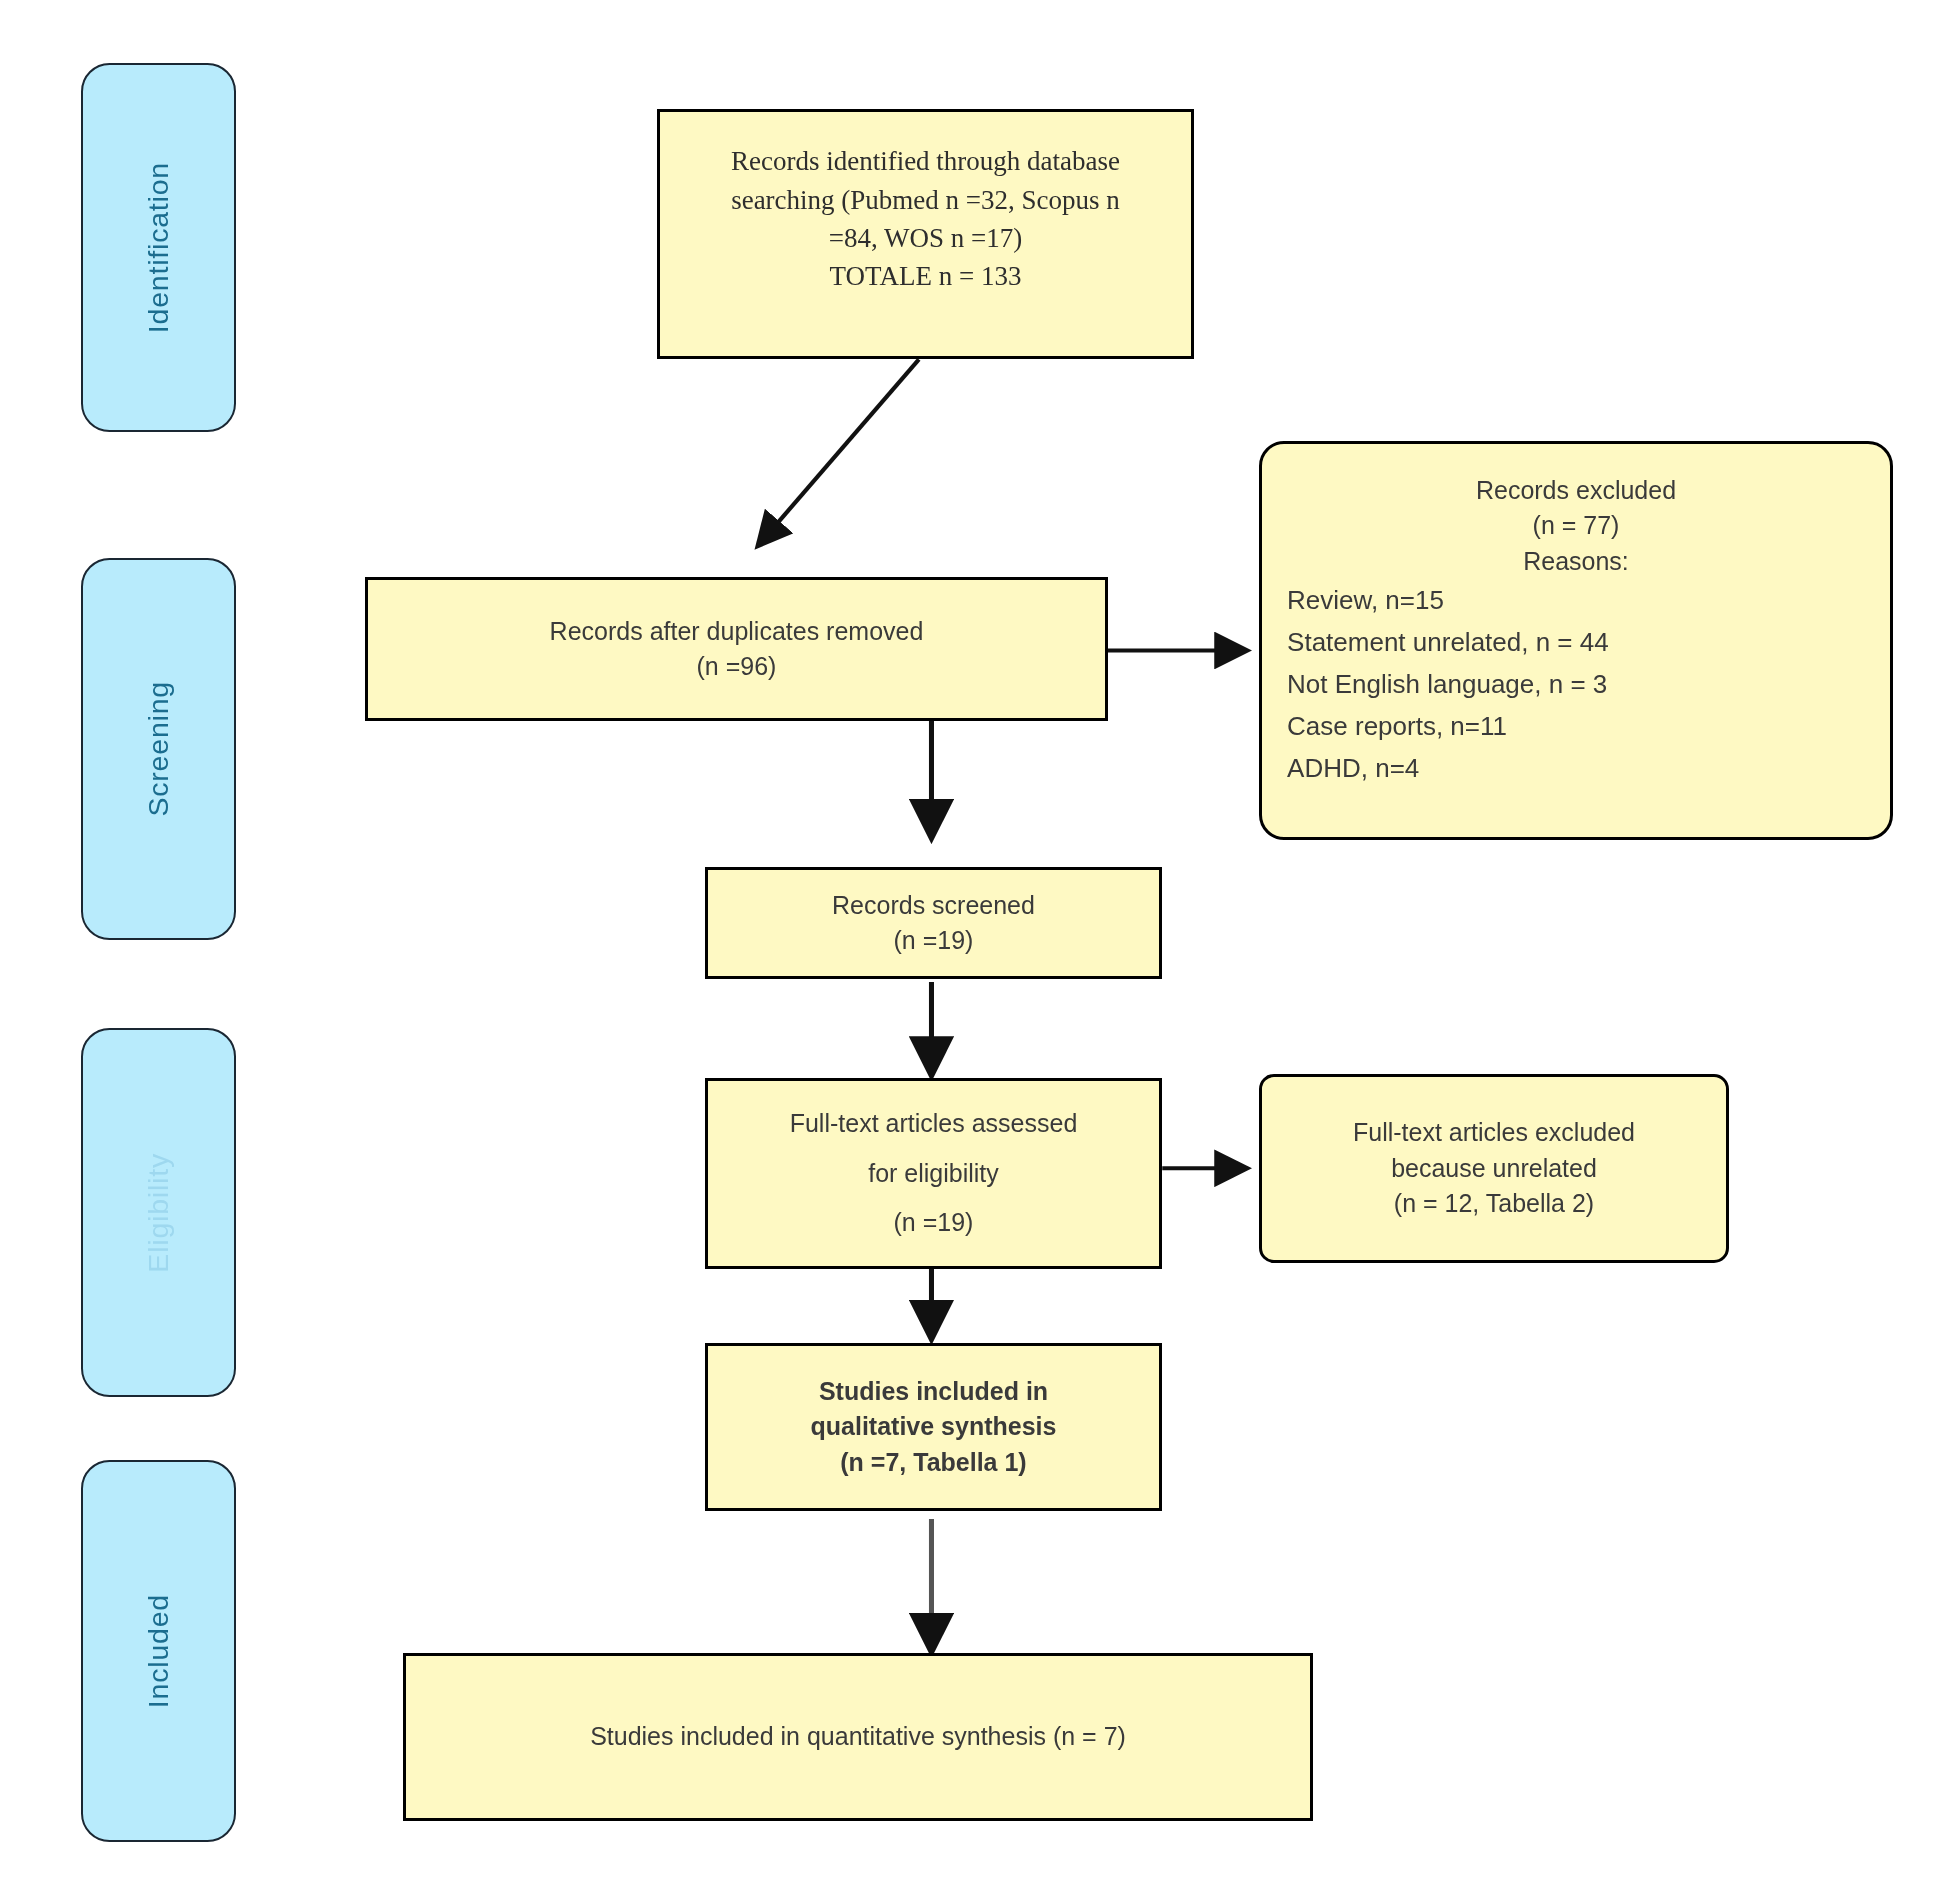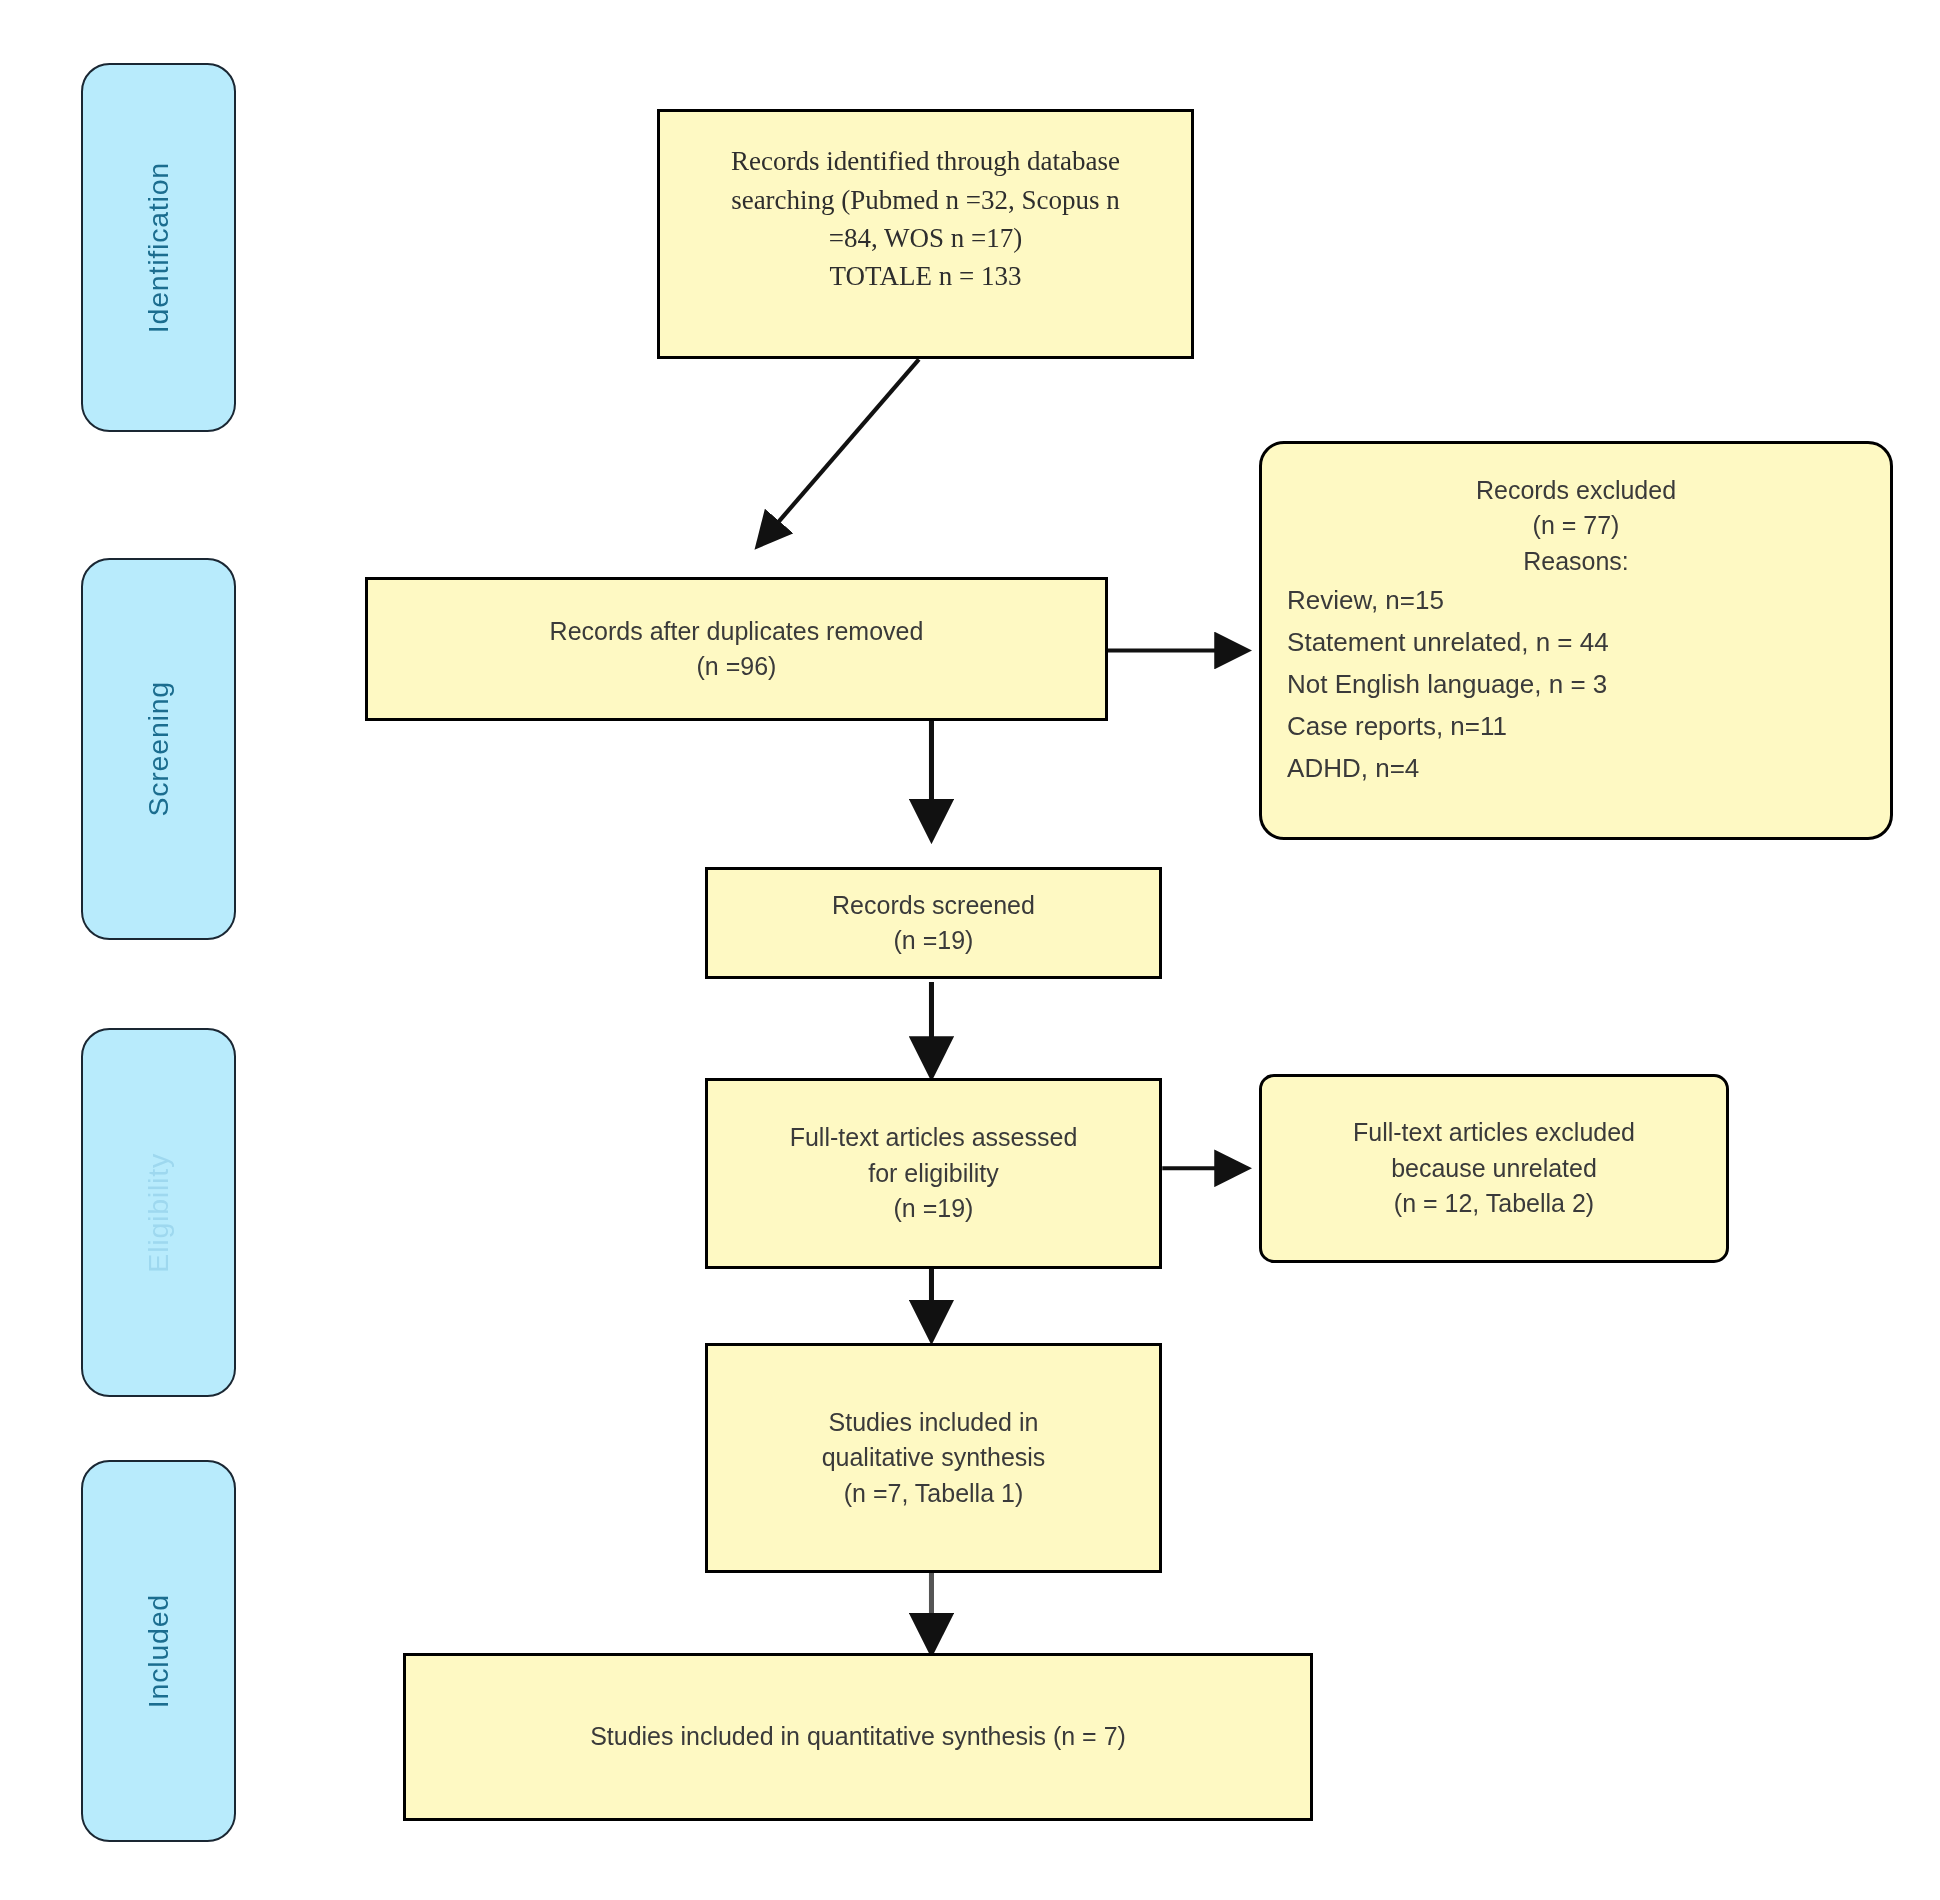--- a/index.html
+++ b/index.html
@@ -164,33 +164,33 @@
       <div class="flow-line reason">Case reports, n=11</div>
       <div class="flow-line reason">ADHD, n=4</div>
     </div>
   </div>
 
   <div class="flow-box" style="left:705px; top:867px; width:457px; height:112px;">
     <div class="flow-line">Records  screened</div>
     <div class="flow-line">(n =19)</div>
   </div>
 
-  <div class="flow-box" style="left:705px; top:1078px; width:457px; height:191px;">
+  <div class="flow-box" style="left:705px; top:1078px; width:457px; height:191px;gap:14px;">
     <div class="flow-line">Full-text articles assessed</div>
     <div class="flow-line">for eligibility</div>
     <div class="flow-line">(n =19)</div>
   </div>
 
   <div class="flow-box" style="left:1259px; top:1074px; width:470px; height:189px;border-radius:15px;">
     <div class="flow-line">Full-text articles excluded</div>
     <div class="flow-line">because unrelated</div>
     <div class="flow-line">(n = 12, Tabella 2)</div>
   </div>
 
-  <div class="flow-box" style="left:705px; top:1343px; width:457px; height:230px;">
+  <div class="flow-box" style="left:705px; top:1343px; width:457px; height:168px;font-weight:bold;">
     <div class="flow-line">Studies included  in</div>
     <div class="flow-line">qualitative synthesis</div>
     <div class="flow-line">(n =7, Tabella 1)</div>
   </div>
 
   <div class="flow-box" style="left:403px; top:1653px; width:910px; height:168px;">
     <div class="flow-line">Studies included  in quantitative synthesis (n = 7)</div>
   </div>
 
 </div>

